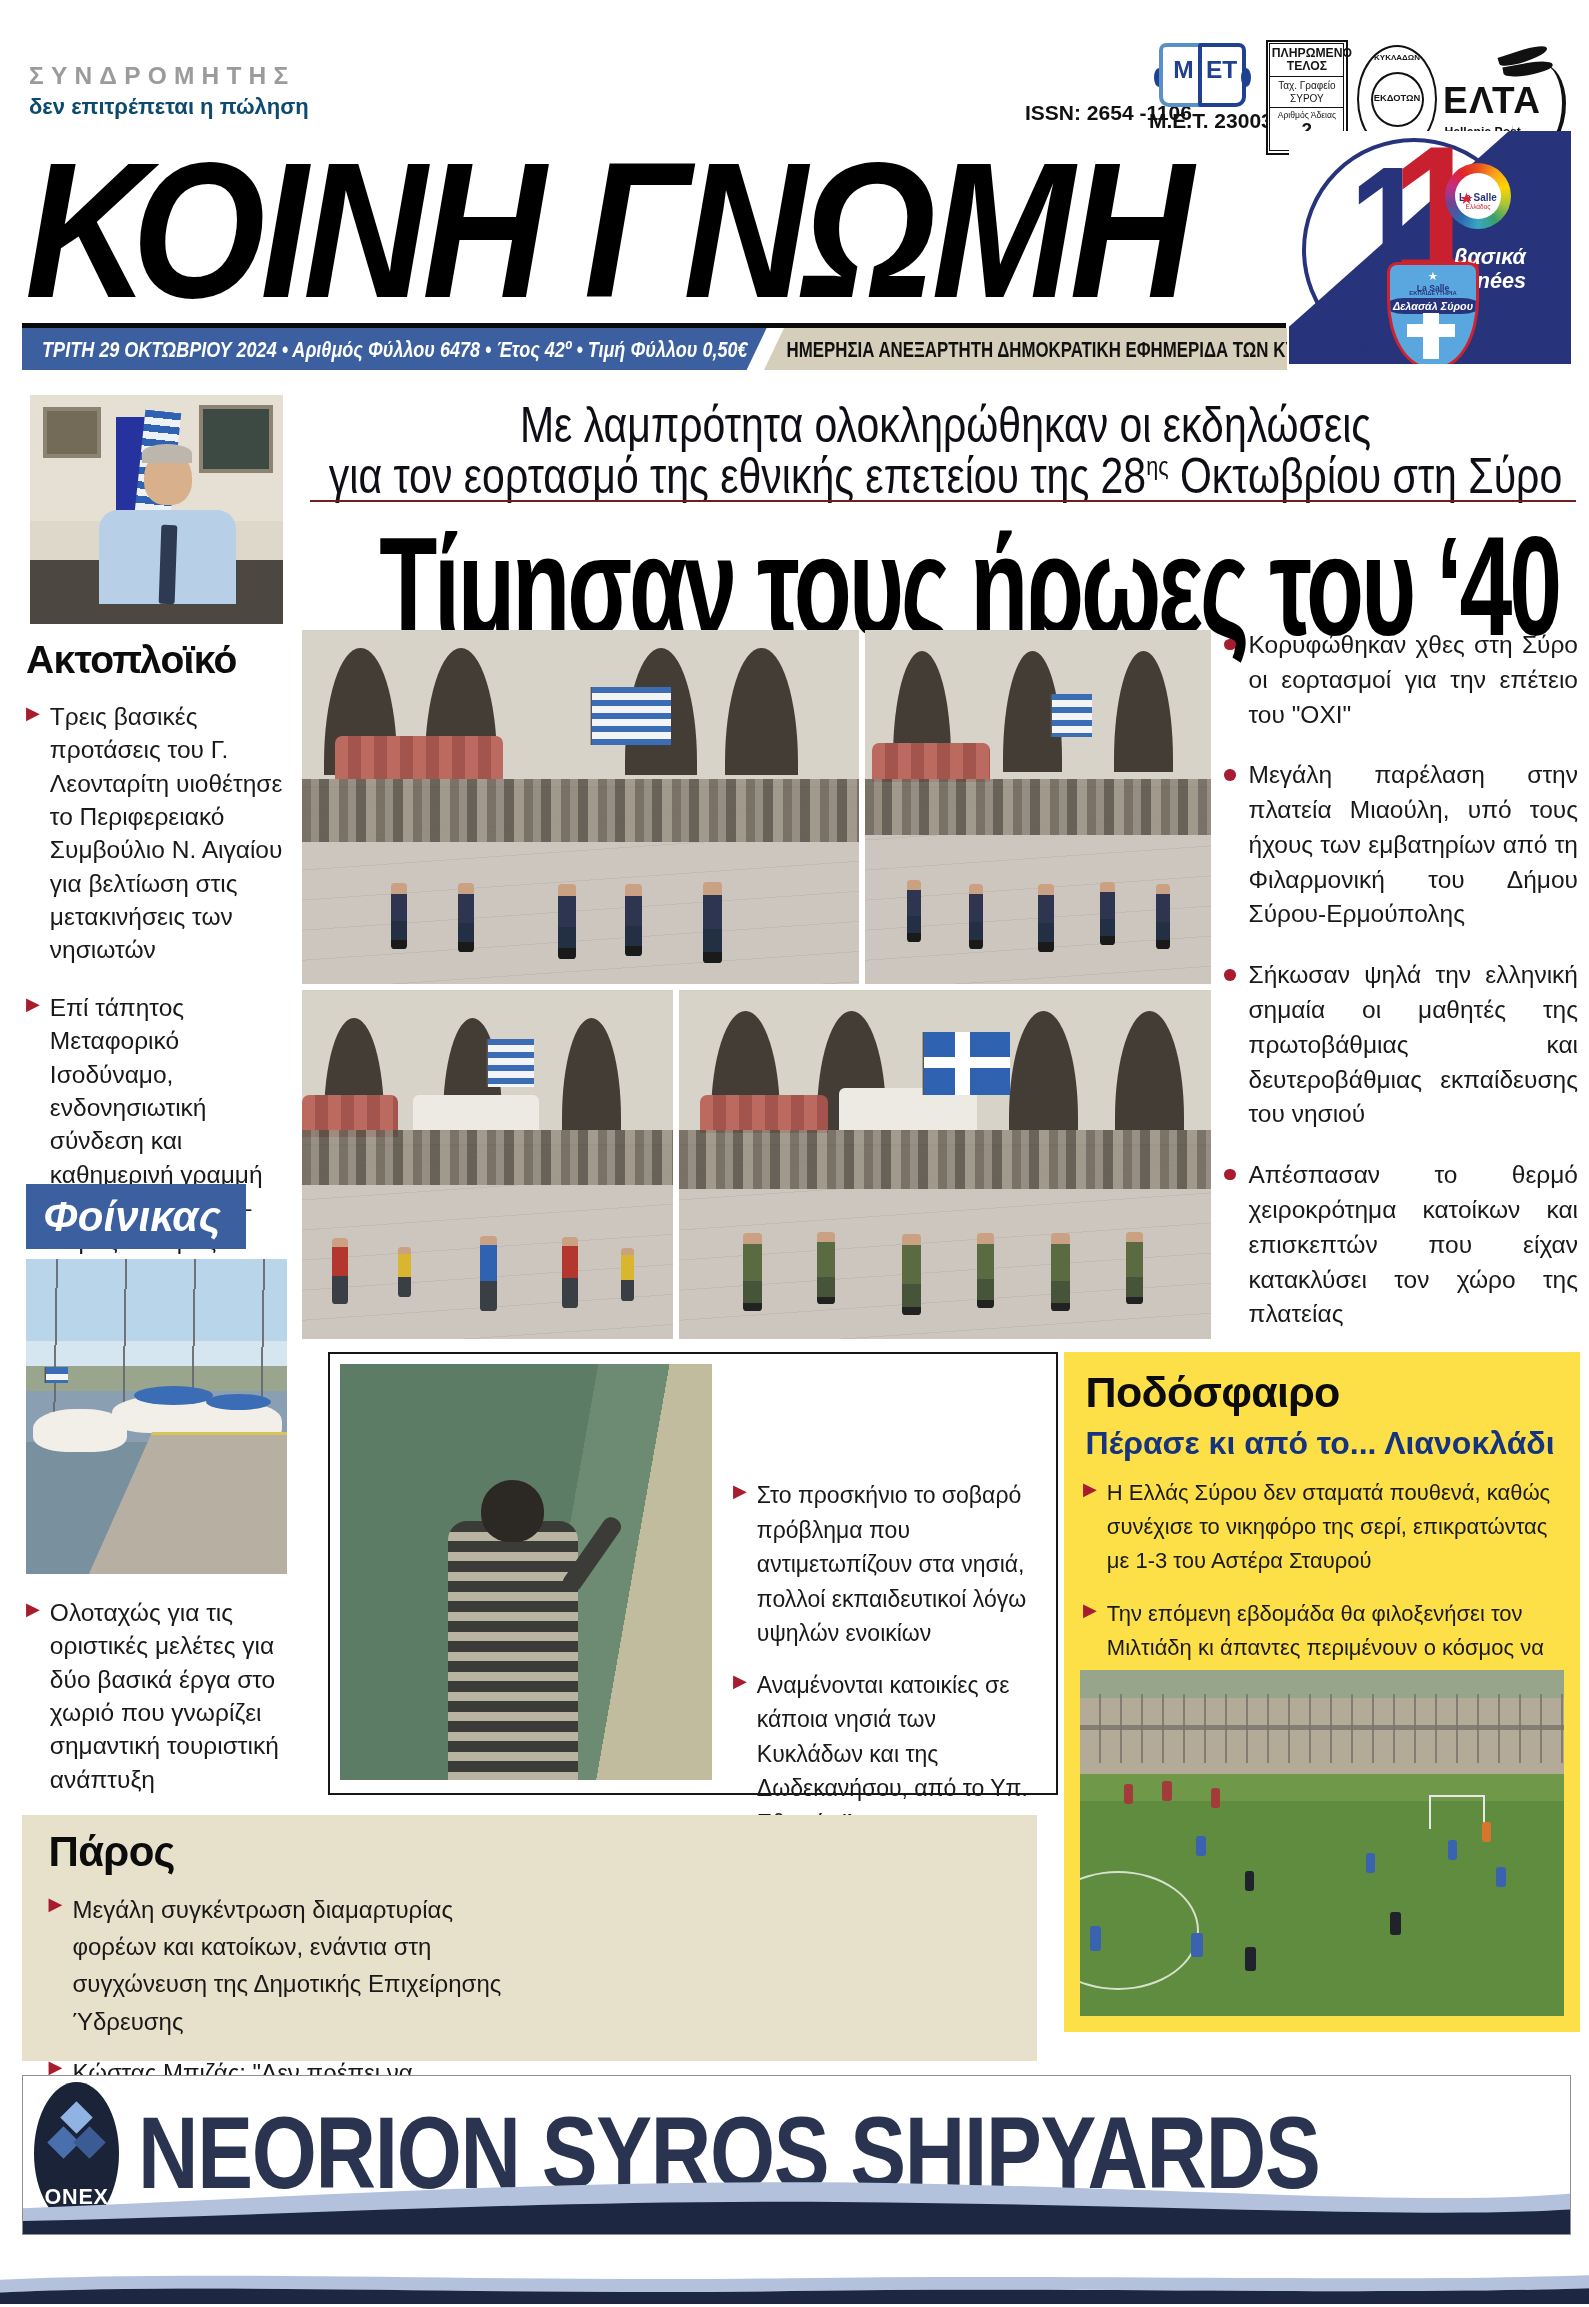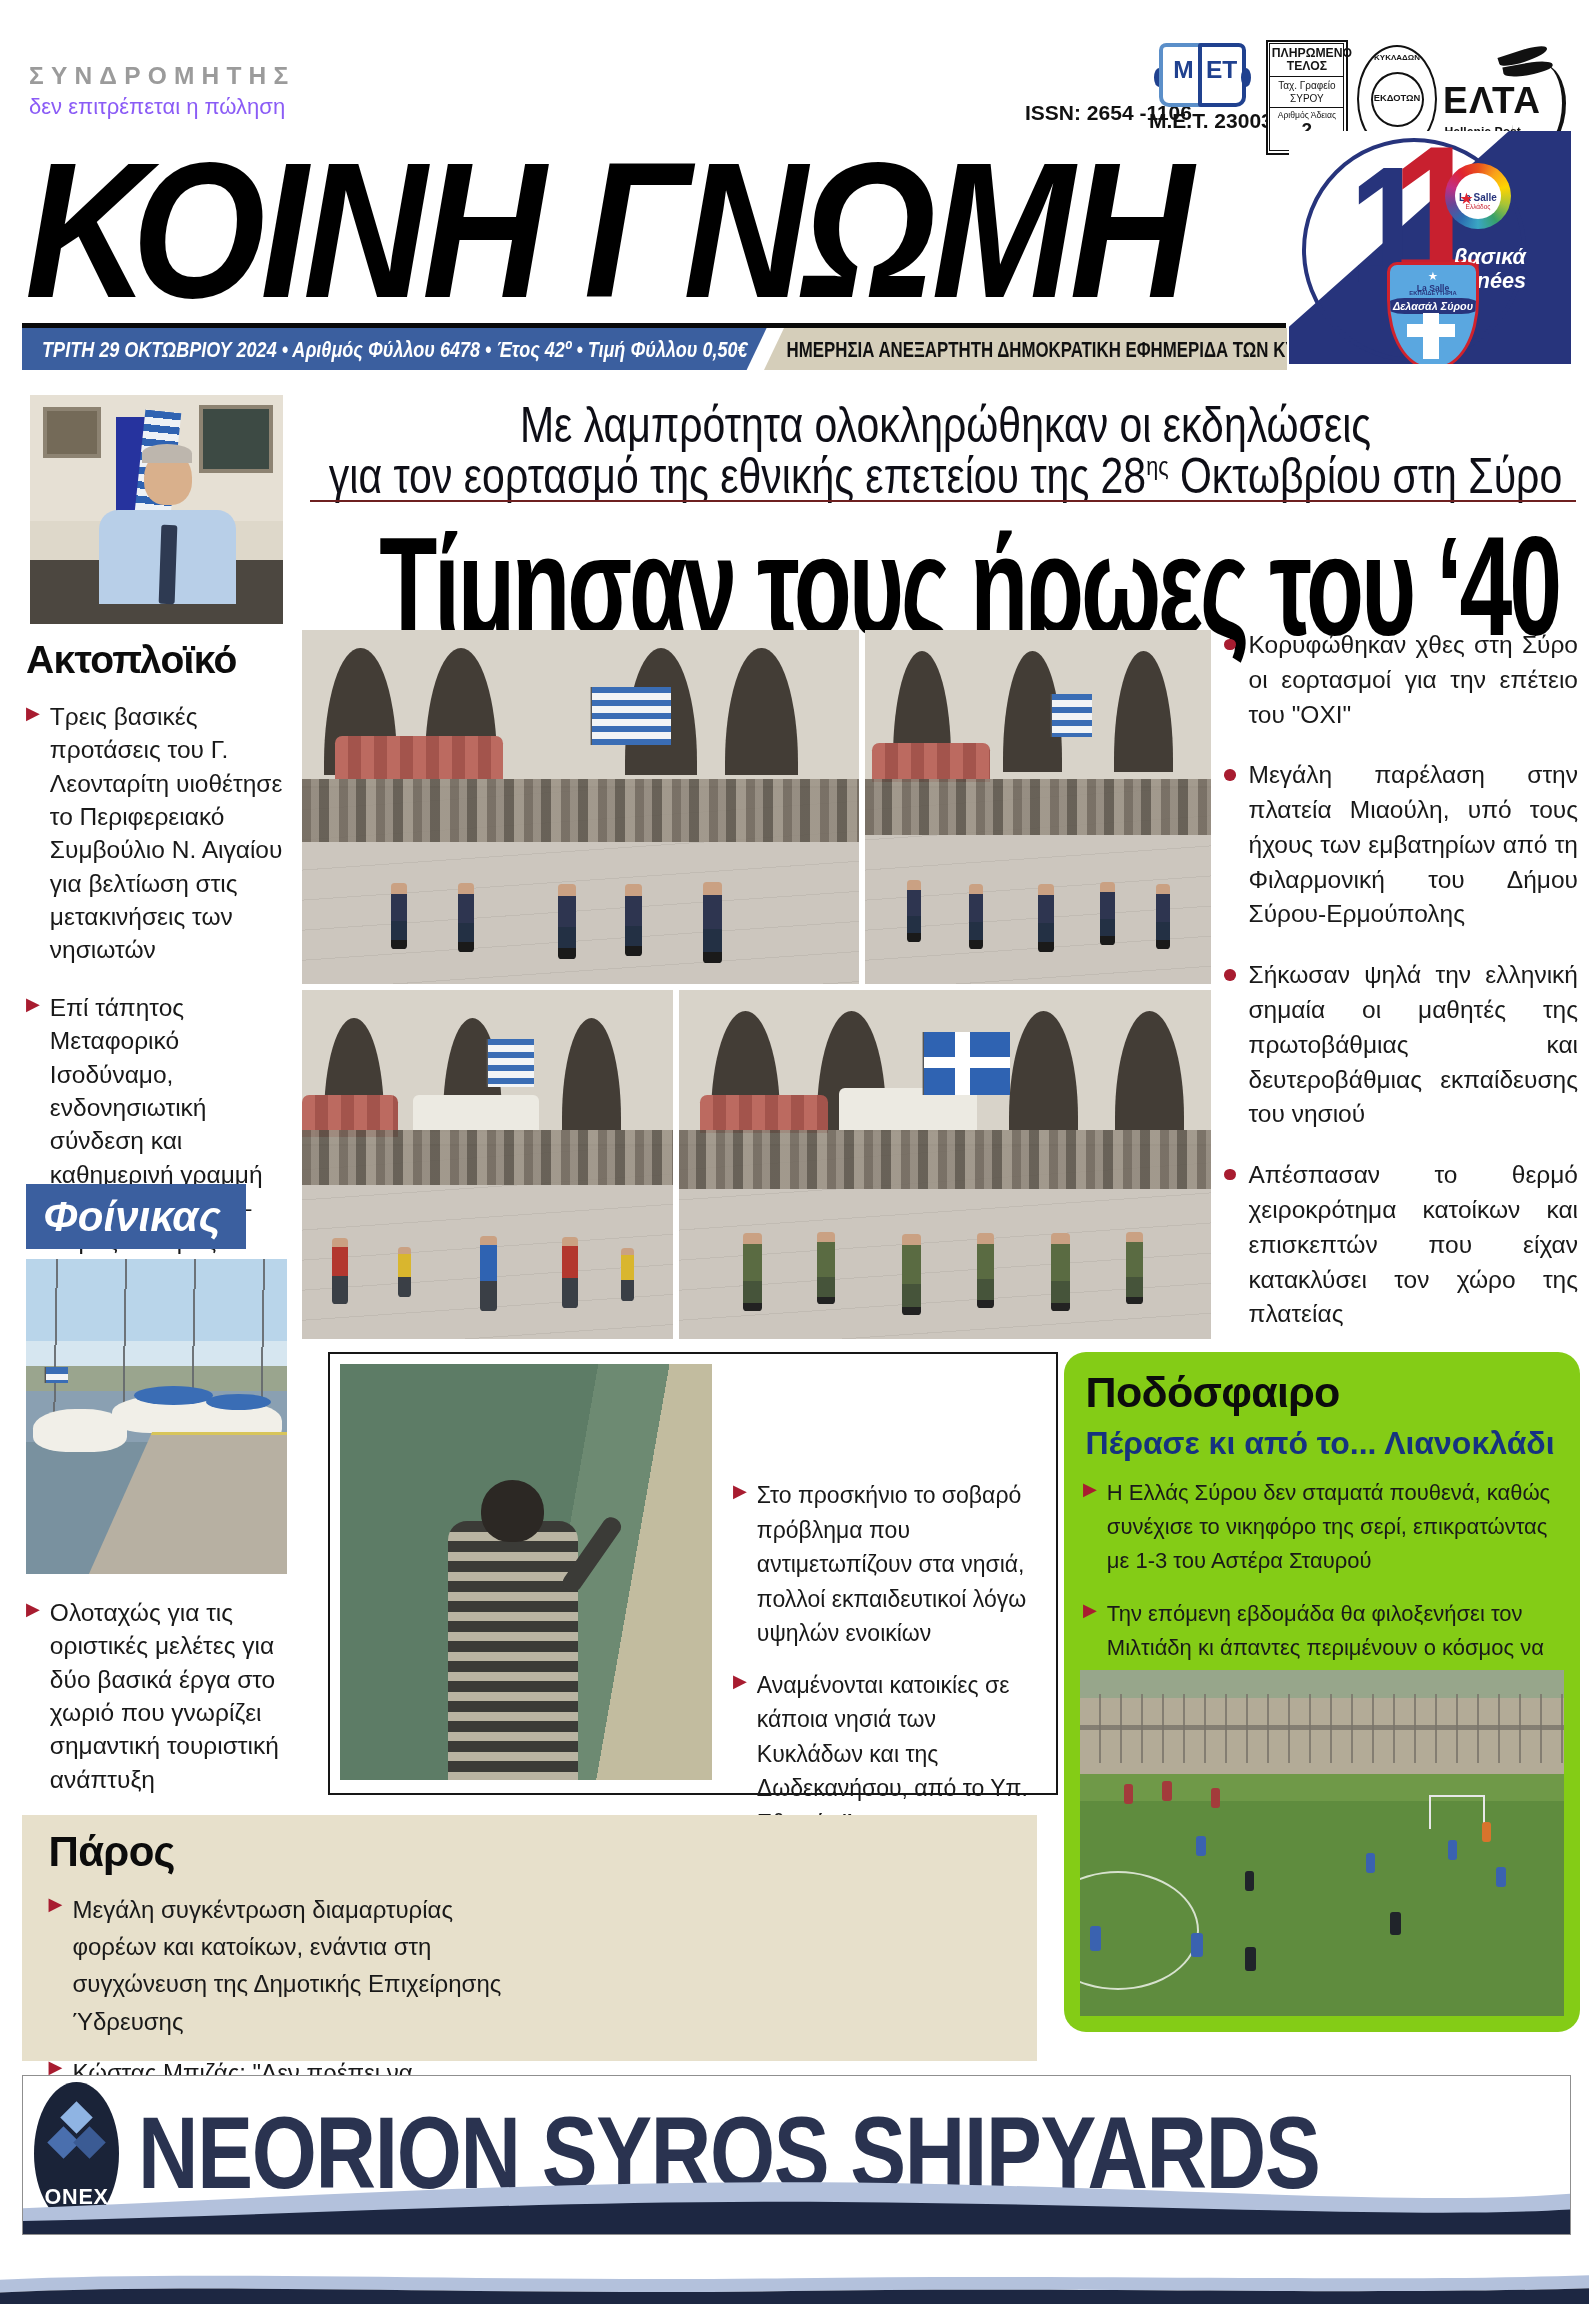--- a/index.html
+++ b/index.html
@@ -2,21 +2,21 @@
 <html style="font-size:11.5px"><head>
 <meta charset="utf-8">
 <style>
   html,body{margin:0;padding:0;background:#fff;}
   #page{position:relative;width:1590px;height:2307px;background:#fff;overflow:hidden;
         font-family:"Liberation Sans",sans-serif;color:#161616;}
   .abs{position:absolute;}
   .nowrap{white-space:nowrap;}
   
   .sublabel{color:#9b9b9b;font-weight:700;font-size:24.5px;letter-spacing:7.2px;}
-  .subnote{color:#8b5cf6;font-weight:400;font-size:22px;}
+  .subnote{color:#0c4a6e;font-weight:700;font-size:22px;}
   .issn{font-weight:700;font-size:21px;color:#111;}
   .metbook{width:89px;height:62px;}
   .metpage{position:absolute;top:0;width:40px;height:56px;background:#fff;}
   .metpage.l{left:1.4px;border:4.3px solid #5b8fc9;border-radius:7.2px 2.9px 2.9px 10px;}
   .metpage.r{right:1.4px;border:4.3px solid #20418f;border-radius:2.9px 7.2px 10px 2.9px;}
   .metpage span{position:absolute;top:8.6px;left:0;right:0;text-align:center;
        font-weight:700;font-size:24.5px;color:#20418f;}
   .metdot{position:absolute;top:24.5px;width:10px;height:19px;background:#20418f;border-radius:50%;}
   .stampbox{border:2.2px solid #111;background:#fff;padding:1.4px;}
   .stampbox .inner{border:1.4px solid #111;height:100%;box-sizing:border-box;text-align:center;}
@@ -82,21 +82,21 @@
   .btxt{font-size:24.5px;line-height:1.36;color:#191919;font-weight:500;}
   .btxt .pageref{white-space:nowrap;}
   .pageref{color:#a81c30;font-weight:700;}
   .rcol .bitem{gap:13px;margin-bottom:26px;}
   .rdisc{flex:0 0 auto;width:11.5px;height:11.5px;border-radius:50%;background:#a81c30;margin-top:10.8px;}
   .rcol .btxt{font-size:24.5px;line-height:1.42;text-align:justify;}
   .banner-blue{background:#3b5f9f;color:#fff;font-weight:700;font-style:italic;font-size:42px;}
   .refline{text-align:right;font-size:26px;}
   
   .stegasibox{border:2.2px solid #161616;background:#fff;}
-  .bluebox{background:#84cc16;border-radius:22px;}
+  .bluebox{background:#fde047;}
   .beigebox{background:#e7e0cb;}
   .subheadnavy{font-weight:700;font-size:32px;color:#16337f;}
   .condtxt .btxt{font-size:22px;line-height:1.55;font-weight:400;}
   
   .photo{position:absolute;overflow:hidden;background:#cdc7bf;}
   .parade{background-color:#ccc6be;background-image:repeating-linear-gradient(176deg,#ccc6be 0 29px,#c1bbb3 29px 30px);}
   .pbuild{position:absolute;left:0;right:0;top:0;height:44%;background:#d8d3c9;border-bottom:2.9px solid #b9b3a9;}
   .arch{position:absolute;background:#433d36;border-radius:50% 50% 0 0/90% 90% 0 0;}
   .crowd{position:absolute;left:0;right:0;background:repeating-linear-gradient(90deg,#6b6257 0 9.4px,#8d8478 9.4px 17.3px,#575046 17.3px 27px,#9a9184 27px 37px);opacity:.85;}
   .awning{position:absolute;background:repeating-linear-gradient(90deg,#bc6a60 0 13px,#a3544c 13px 26px);border-radius:7.2px 7.2px 0 0;}

